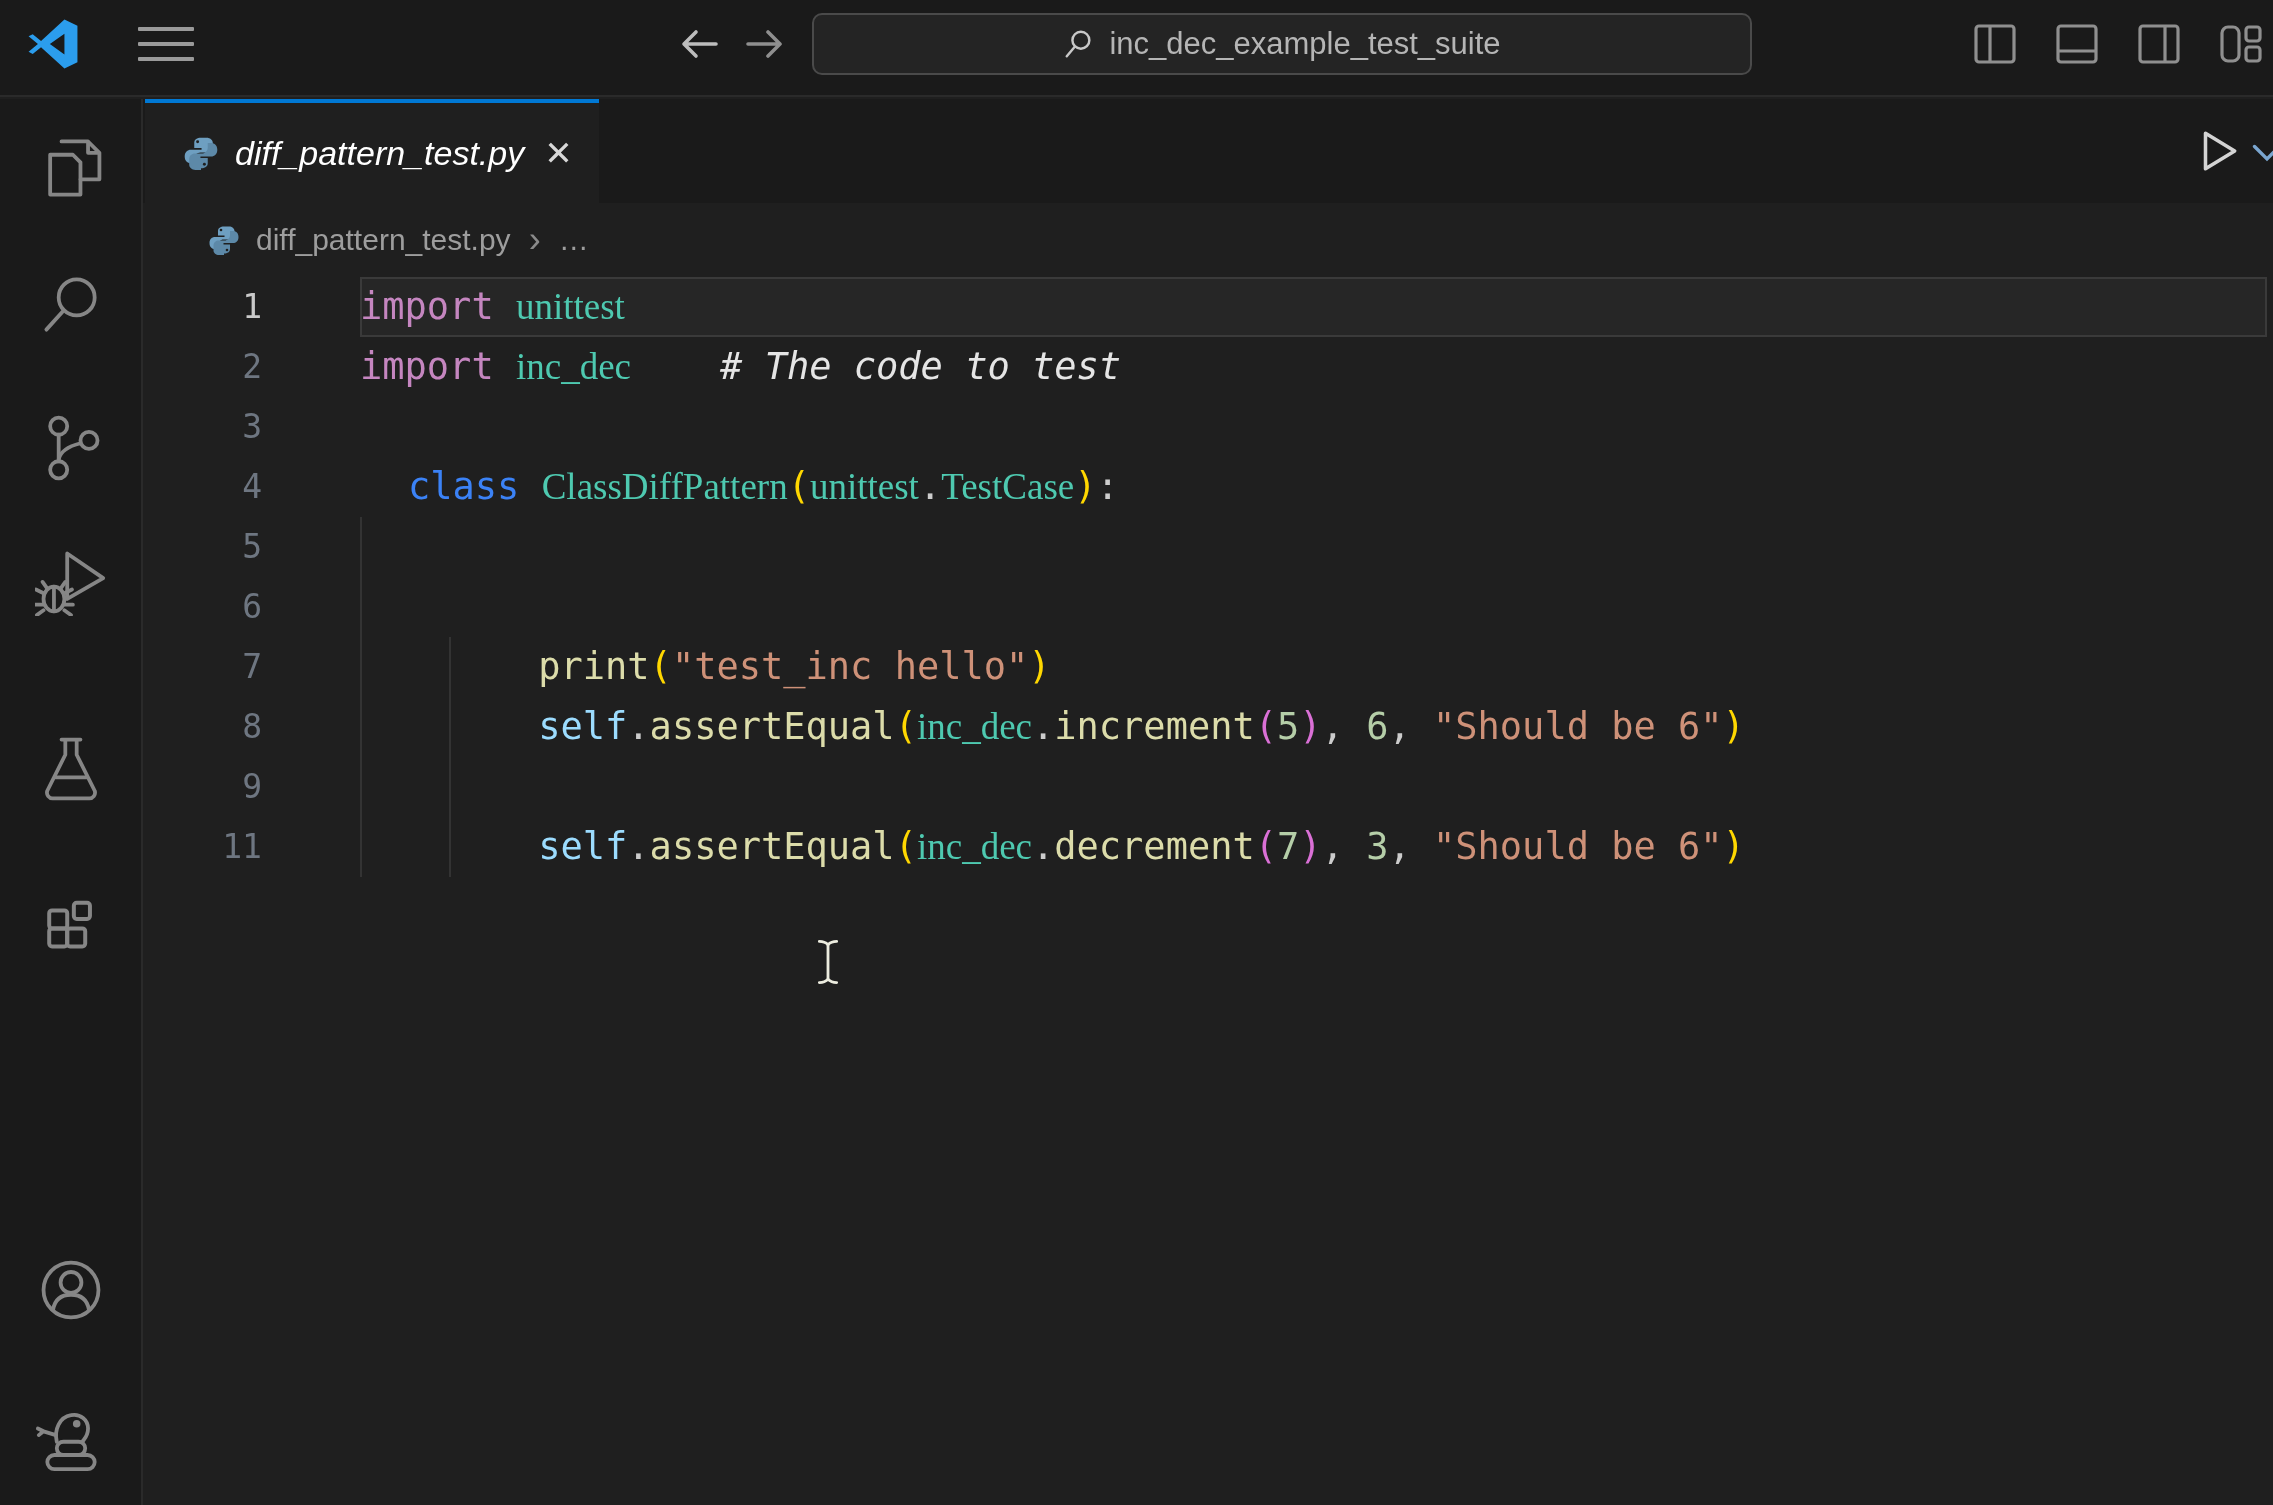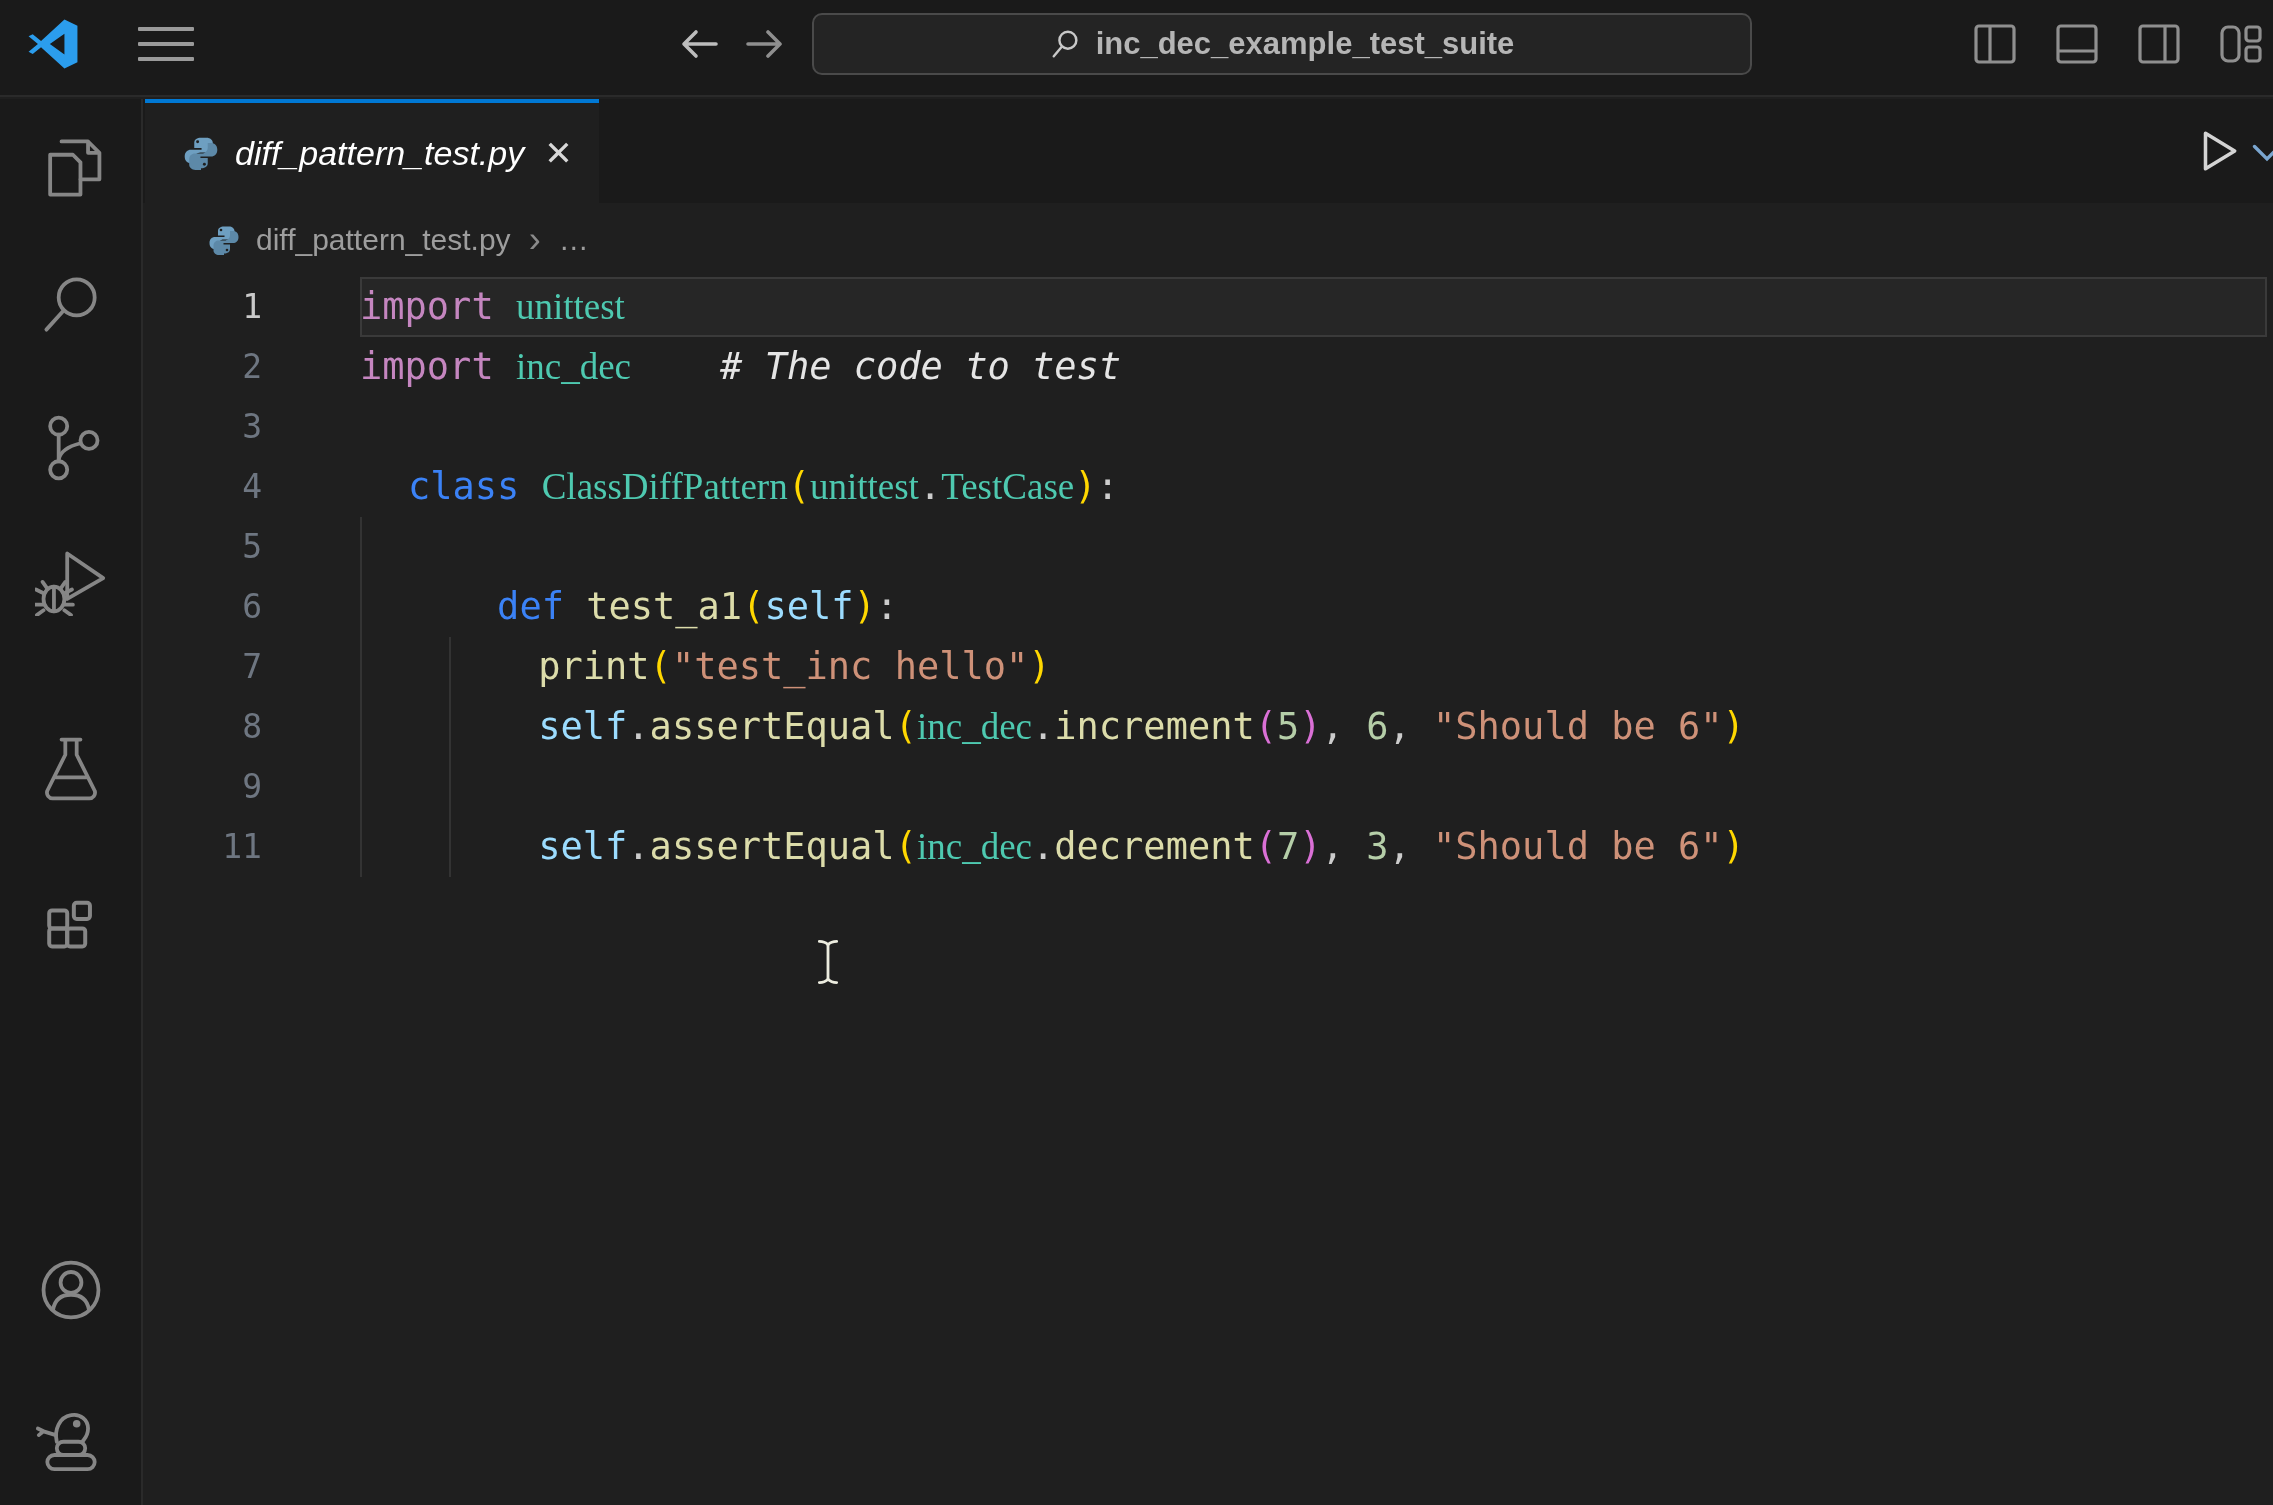--- a/index.html
+++ b/index.html
@@ -6,21 +6,21 @@
   html,body { width:2273px; height:1505px; }
   body {
     position:relative; overflow:hidden;
     background:#1f1f1f;
     font-family:"Liberation Sans", sans-serif;
     -webkit-font-smoothing:antialiased;
   }
   
   .titlebar {
     position:absolute; left:0; top:0; width:2273px; height:97px;
-    background:#1a1a1a; border-bottom:2px solid #2a2a2a;font-weight:bold;
+    background:#1a1a1a; border-bottom:2px solid #2a2a2a;
   }
   .vscode-logo { position:absolute; left:27px; top:17px; width:52px; height:52px; }
   .menu-btn { position:absolute; left:138px; top:24px; width:56px; height:40px;
     display:flex; flex-direction:column; justify-content:space-between; padding:3px 0; cursor:pointer; }
   .menu-btn span { display:block; height:4px; background:#9a9a9a; border-radius:1px; }
   .nav-arrow { position:absolute; top:16px; width:56px; height:56px; display:flex;
     align-items:center; justify-content:center; }
   .nav-back { left:672px; } .nav-fwd { left:736px; }
   .searchbox {
     position:absolute; left:812px; top:13px; width:940px; height:62px;
@@ -250,21 +250,21 @@
   <span class="bc-chevron">›</span>
   <span>…</span>
 </div>
 
 <div class="code-area">
     <div class="code-row"><div class="line-highlight"></div><div class="gutter active">1</div><div class="code-text"><span class="tk-kw2">import</span><span class="tk-pln"> </span><span class="tk-type">unittest</span></div></div>
     <div class="code-row"><div class="gutter">2</div><div class="code-text"><span class="tk-kw2">import</span><span class="tk-pln"> </span><span class="tk-type">inc_dec</span><span class="tk-pln">    </span><span class="tk-cm"># The code to test</span></div></div>
     <div class="code-row"><div class="gutter">3</div><div class="code-text"></div></div>
     <div class="code-row"><div class="gutter">4</div><div class="code-text"><span class="tk-kw">class</span><span class="tk-pln"> </span><span class="tk-type">ClassDiffPattern</span><span class="tk-br1">(</span><span class="tk-type">unittest</span><span class="tk-pln">.</span><span class="tk-type">TestCase</span><span class="tk-br1">)</span><span class="tk-pln">:</span></div></div>
     <div class="code-row"><div class="guide" style="left: 217px;"></div><div class="gutter">5</div><div class="code-text"></div></div>
-    <div class="code-row"><div class="guide" style="left: 217px;"></div><div class="gutter">6</div><div class="code-text"><span class="tk-pln">    </span><span class="tk-kw">def</span><span class="tk-pln"> </span><span class="tk-fn">test_a1</span><span class="tk-br1">(</span><span class="tk-var">self</span><span class="tk-br1">)</span><span class="tk-pln">:</span></div></div>
+    <div class="code-row"><div class="guide" style="left: 217px;"></div><div class="gutter">6</div></div>
     <div class="code-row"><div class="guide" style="left: 217px;"></div><div class="guide" style="left: 306px;"></div><div class="gutter">7</div><div class="code-text"><span class="tk-pln">        </span><span class="tk-fn">print</span><span class="tk-br1">(</span><span class="tk-str">"test_inc hello"</span><span class="tk-br1">)</span></div></div>
     <div class="code-row"><div class="guide" style="left: 217px;"></div><div class="guide" style="left: 306px;"></div><div class="gutter">8</div><div class="code-text"><span class="tk-pln">        </span><span class="tk-var">self</span><span class="tk-pln">.</span><span class="tk-fn">assertEqual</span><span class="tk-br1">(</span><span class="tk-type">inc_dec</span><span class="tk-pln">.</span><span class="tk-fn">increment</span><span class="tk-br2">(</span><span class="tk-num">5</span><span class="tk-br2">)</span><span class="tk-pln">, </span><span class="tk-num">6</span><span class="tk-pln">, </span><span class="tk-str">"Should be 6"</span><span class="tk-br1">)</span></div></div>
     <div class="code-row"><div class="guide" style="left: 217px;"></div><div class="guide" style="left: 306px;"></div><div class="gutter">9</div><div class="code-text"></div></div>
     <div class="code-row"><div class="guide" style="left: 217px;"></div><div class="guide" style="left: 306px;"></div><div class="gutter">11</div><div class="code-text"><span class="tk-pln">        </span><span class="tk-var">self</span><span class="tk-pln">.</span><span class="tk-fn">assertEqual</span><span class="tk-br1">(</span><span class="tk-type">inc_dec</span><span class="tk-pln">.</span><span class="tk-fn">decrement</span><span class="tk-br2">(</span><span class="tk-num">7</span><span class="tk-br2">)</span><span class="tk-pln">, </span><span class="tk-num">3</span><span class="tk-pln">, </span><span class="tk-str">"Should be 6"</span><span class="tk-br1">)</span></div></div>
   </div>
 
 <div class="mouse-ibeam">
   <svg viewBox="0 0 24 44" width="26" height="48" fill="none" stroke="#ececdf" stroke-width="2.6" stroke-linecap="round">
     <path d="M4 3 C8 3 10 4 12 6 C14 4 16 3 20 3"></path>
     <path d="M4 41 C8 41 10 40 12 38 C14 40 16 41 20 41"></path>

